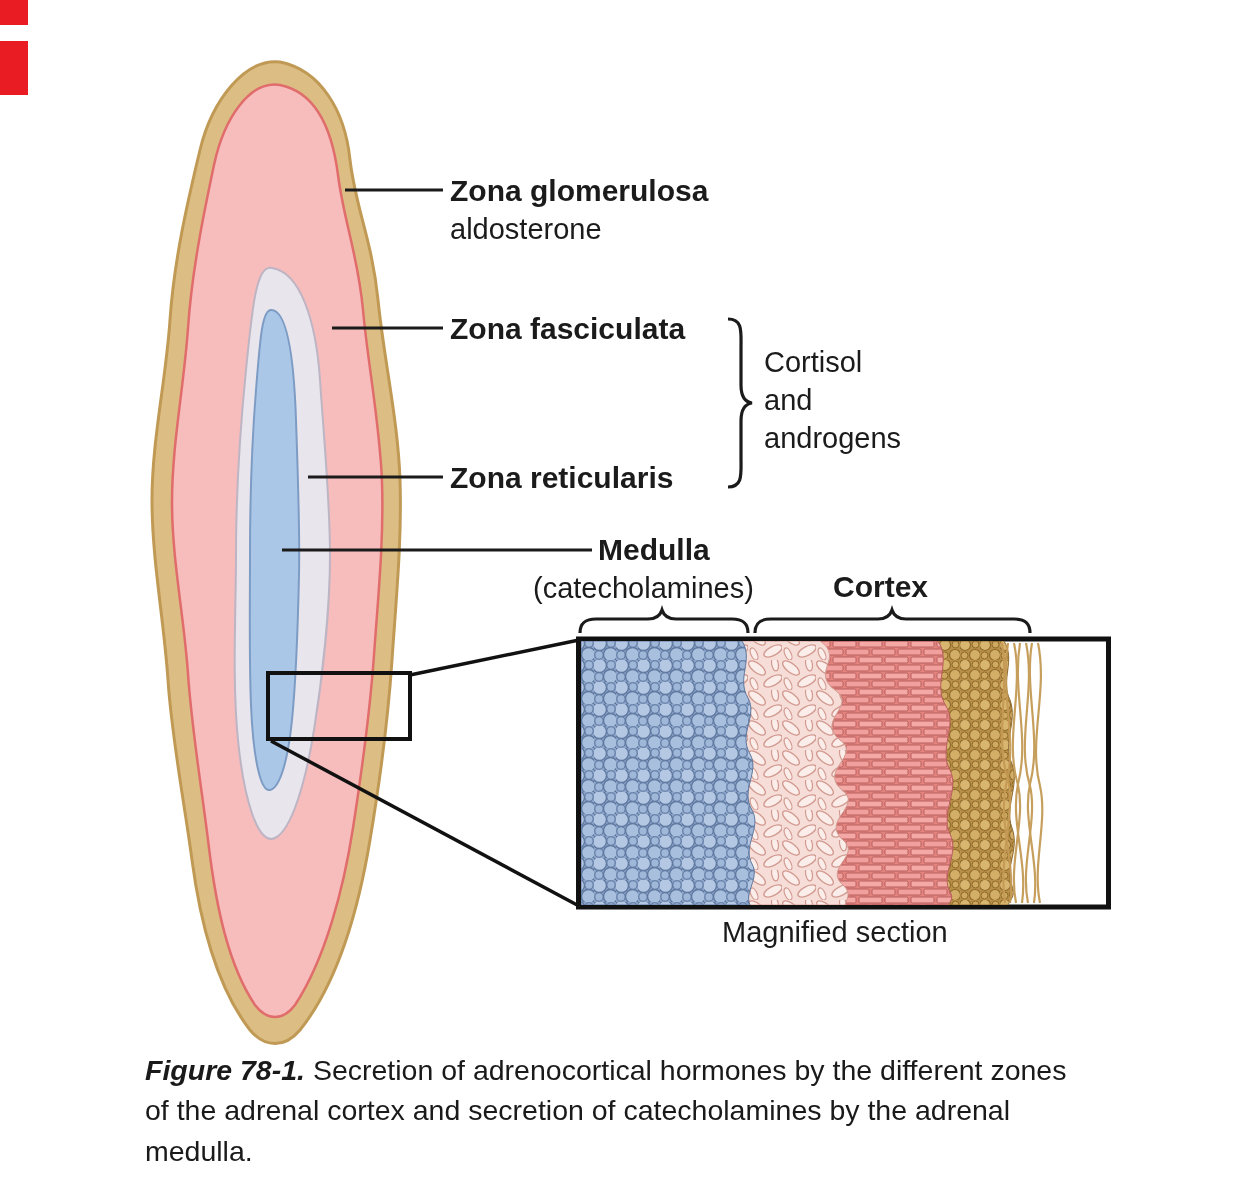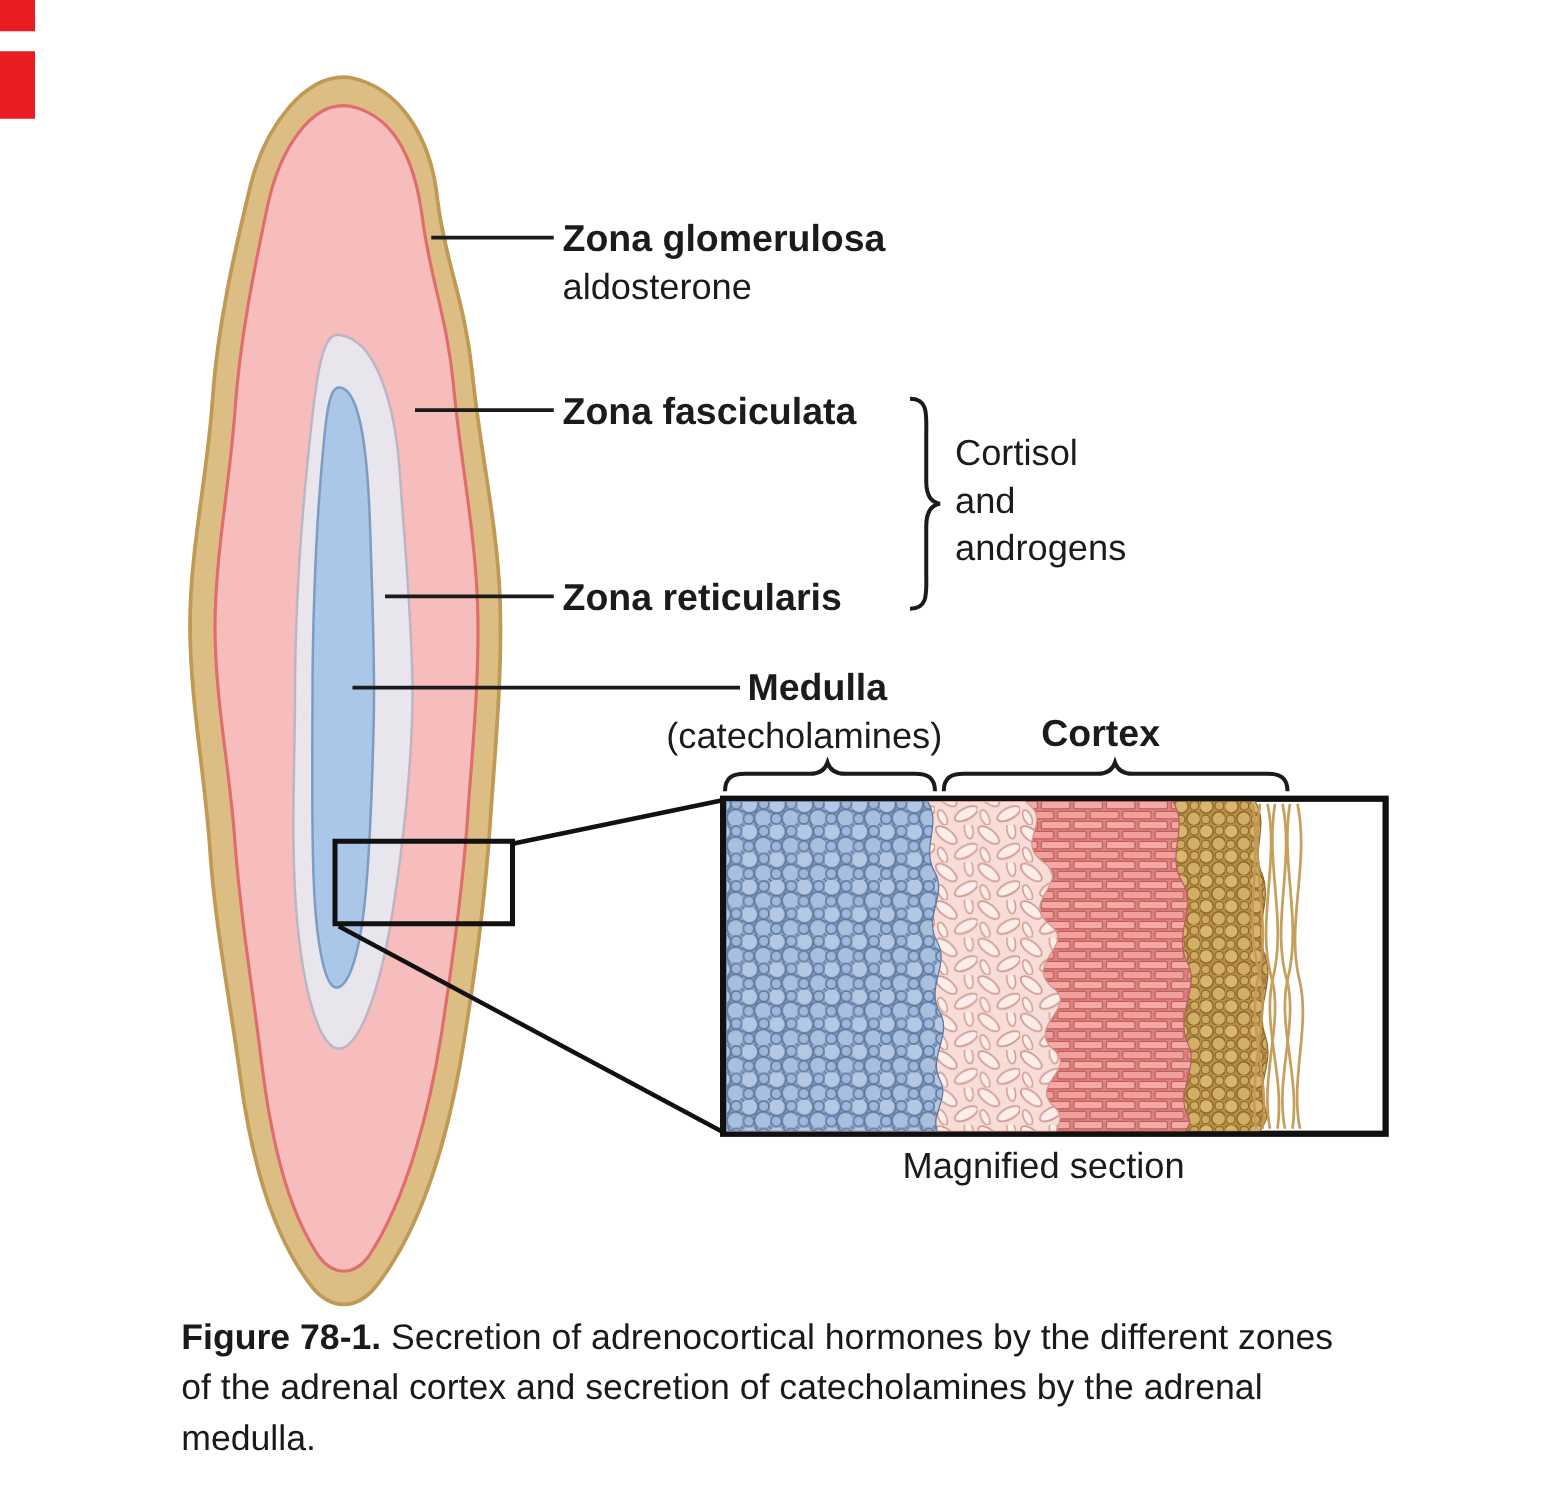--- a/index.html
+++ b/index.html
@@ -4,21 +4,21 @@
 <style>
   html,body{margin:0;padding:0;background:#ffffff;}
   .page{position:relative;width:1237px;height:1200px;background:#ffffff;overflow:hidden;
         font-family:"Liberation Sans", sans-serif;}
   .fig-svg{position:absolute;left:0;top:0;}
   text{font-family:"Liberation Sans", sans-serif;fill:#1b1b1b;}
   .lbl-bold{font-size:30px;font-weight:bold;}
   .lbl-normal{font-size:29px;font-weight:normal;}
   .caption{position:absolute;left:145px;top:1050px;width:940px;
            font-size:28.5px;line-height:1.42;color:#1a1a1a;}
-  .caption b{font-weight:bold;}
+  .caption b{font-weight:bold;font-style:italic;}
 </style>
 </head>
 <body>
 
 <div class="page">
 
   <svg class="fig-svg" width="1237" height="1200" viewBox="0 0 1237 1200">
 
     <defs>
       <clipPath id="boxClip">

